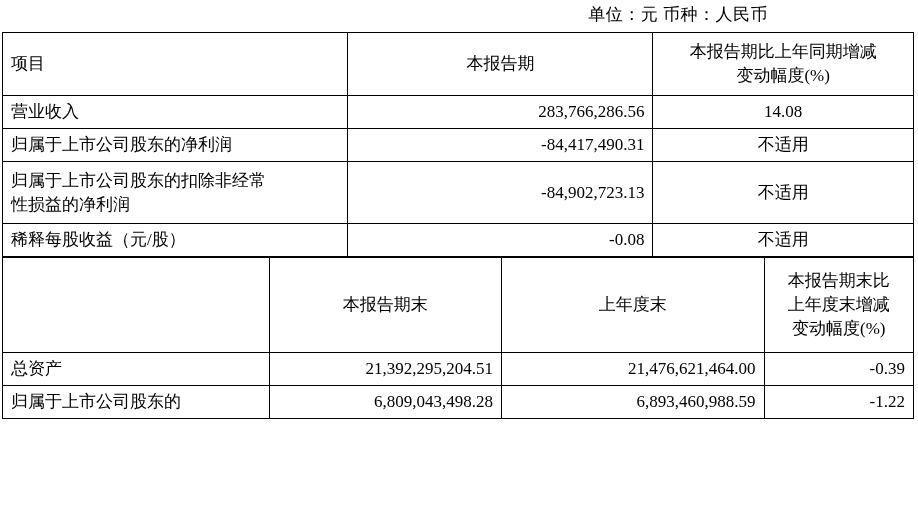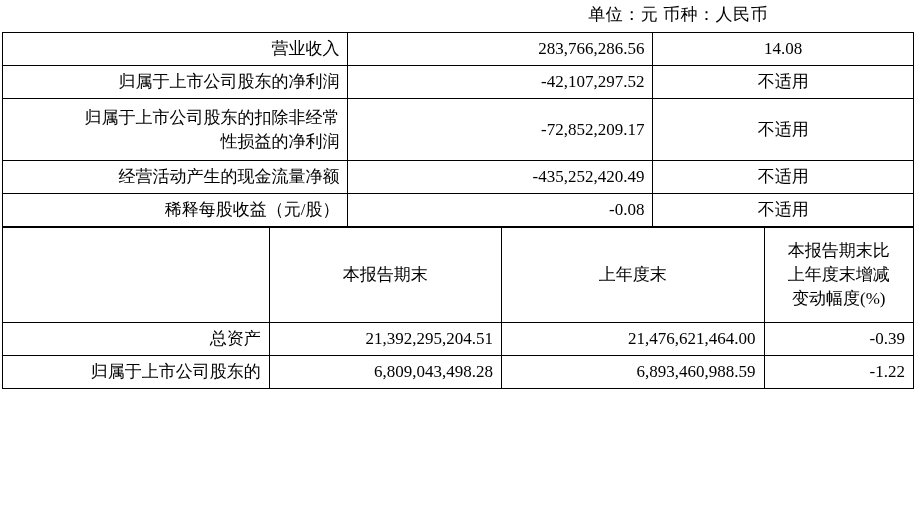--- a/index.html
+++ b/index.html
@@ -46,21 +46,21 @@
   .c-right { width: 258px; }
 
   .hdr {
     text-align: center;
   }
   .hdr-left {
     text-align: left;
     padding-left: 10px;
   }
   .name-cell {
-    text-align: right;
+    text-align: left;
     padding-left: 10px;
     margin-left: 36px;
   }
   .num-cell {
     text-align: right;
     padding-right: 10px;
     font-family: Liberation Serif, serif;
   }
   .center-cell {
     text-align: center;
@@ -85,47 +85,50 @@
 
   <div class="unit-line">单位：元  币种：人民币</div>
 
   <table class="fin">
     <colgroup>
       <col class="c-label">
         <col class="c-mid">
         <col class="c-right">
     </colgroup>
     <tbody>
+      <tr class="hdr-row">
+        <td class="hdr-left">项目</td>
+        <td class="hdr">本报告期</td>
+        <td class="hdr two-line">
+          <div>本报告期比上年同期增减</div>
+          <div>变动幅度(%)</div>
+        </td>
+      </tr>
 
       <tr>
         <td class="name-cell">营业收入</td>
         <td class="num-cell">283,766,286.56</td>
         <td class="center-cell">14.08</td>
       </tr>
 
       <tr>
         <td class="name-cell">归属于上市公司股东的净利润</td>
-        <td class="num-cell">-42,107,297.52</td>
+        <td class="num-cell">-84,417,490.31</td>
         <td class="center-cell">不适用</td>
       </tr>
 
       <tr class="tall">
         <td class="name-cell two-line">
           <div>归属于上市公司股东的扣除非经常</div>
           <div>性损益的净利润</div>
         </td>
-        <td class="num-cell">-72,852,209.17</td>
+        <td class="num-cell">-84,902,723.13</td>
         <td class="center-cell">不适用</td>
       </tr>
 
-      <tr>
-        <td class="name-cell">经营活动产生的现金流量净额</td>
-        <td class="num-cell">-435,252,420.49</td>
-        <td class="center-cell">不适用</td>
-      </tr>
 
 
       <tr>
         <td class="name-cell">稀释每股收益（元/股）</td>
         <td class="num-cell">-0.08</td>
         <td class="center-cell">不适用</td>
       </tr>
 
     </tbody>
   </table>

